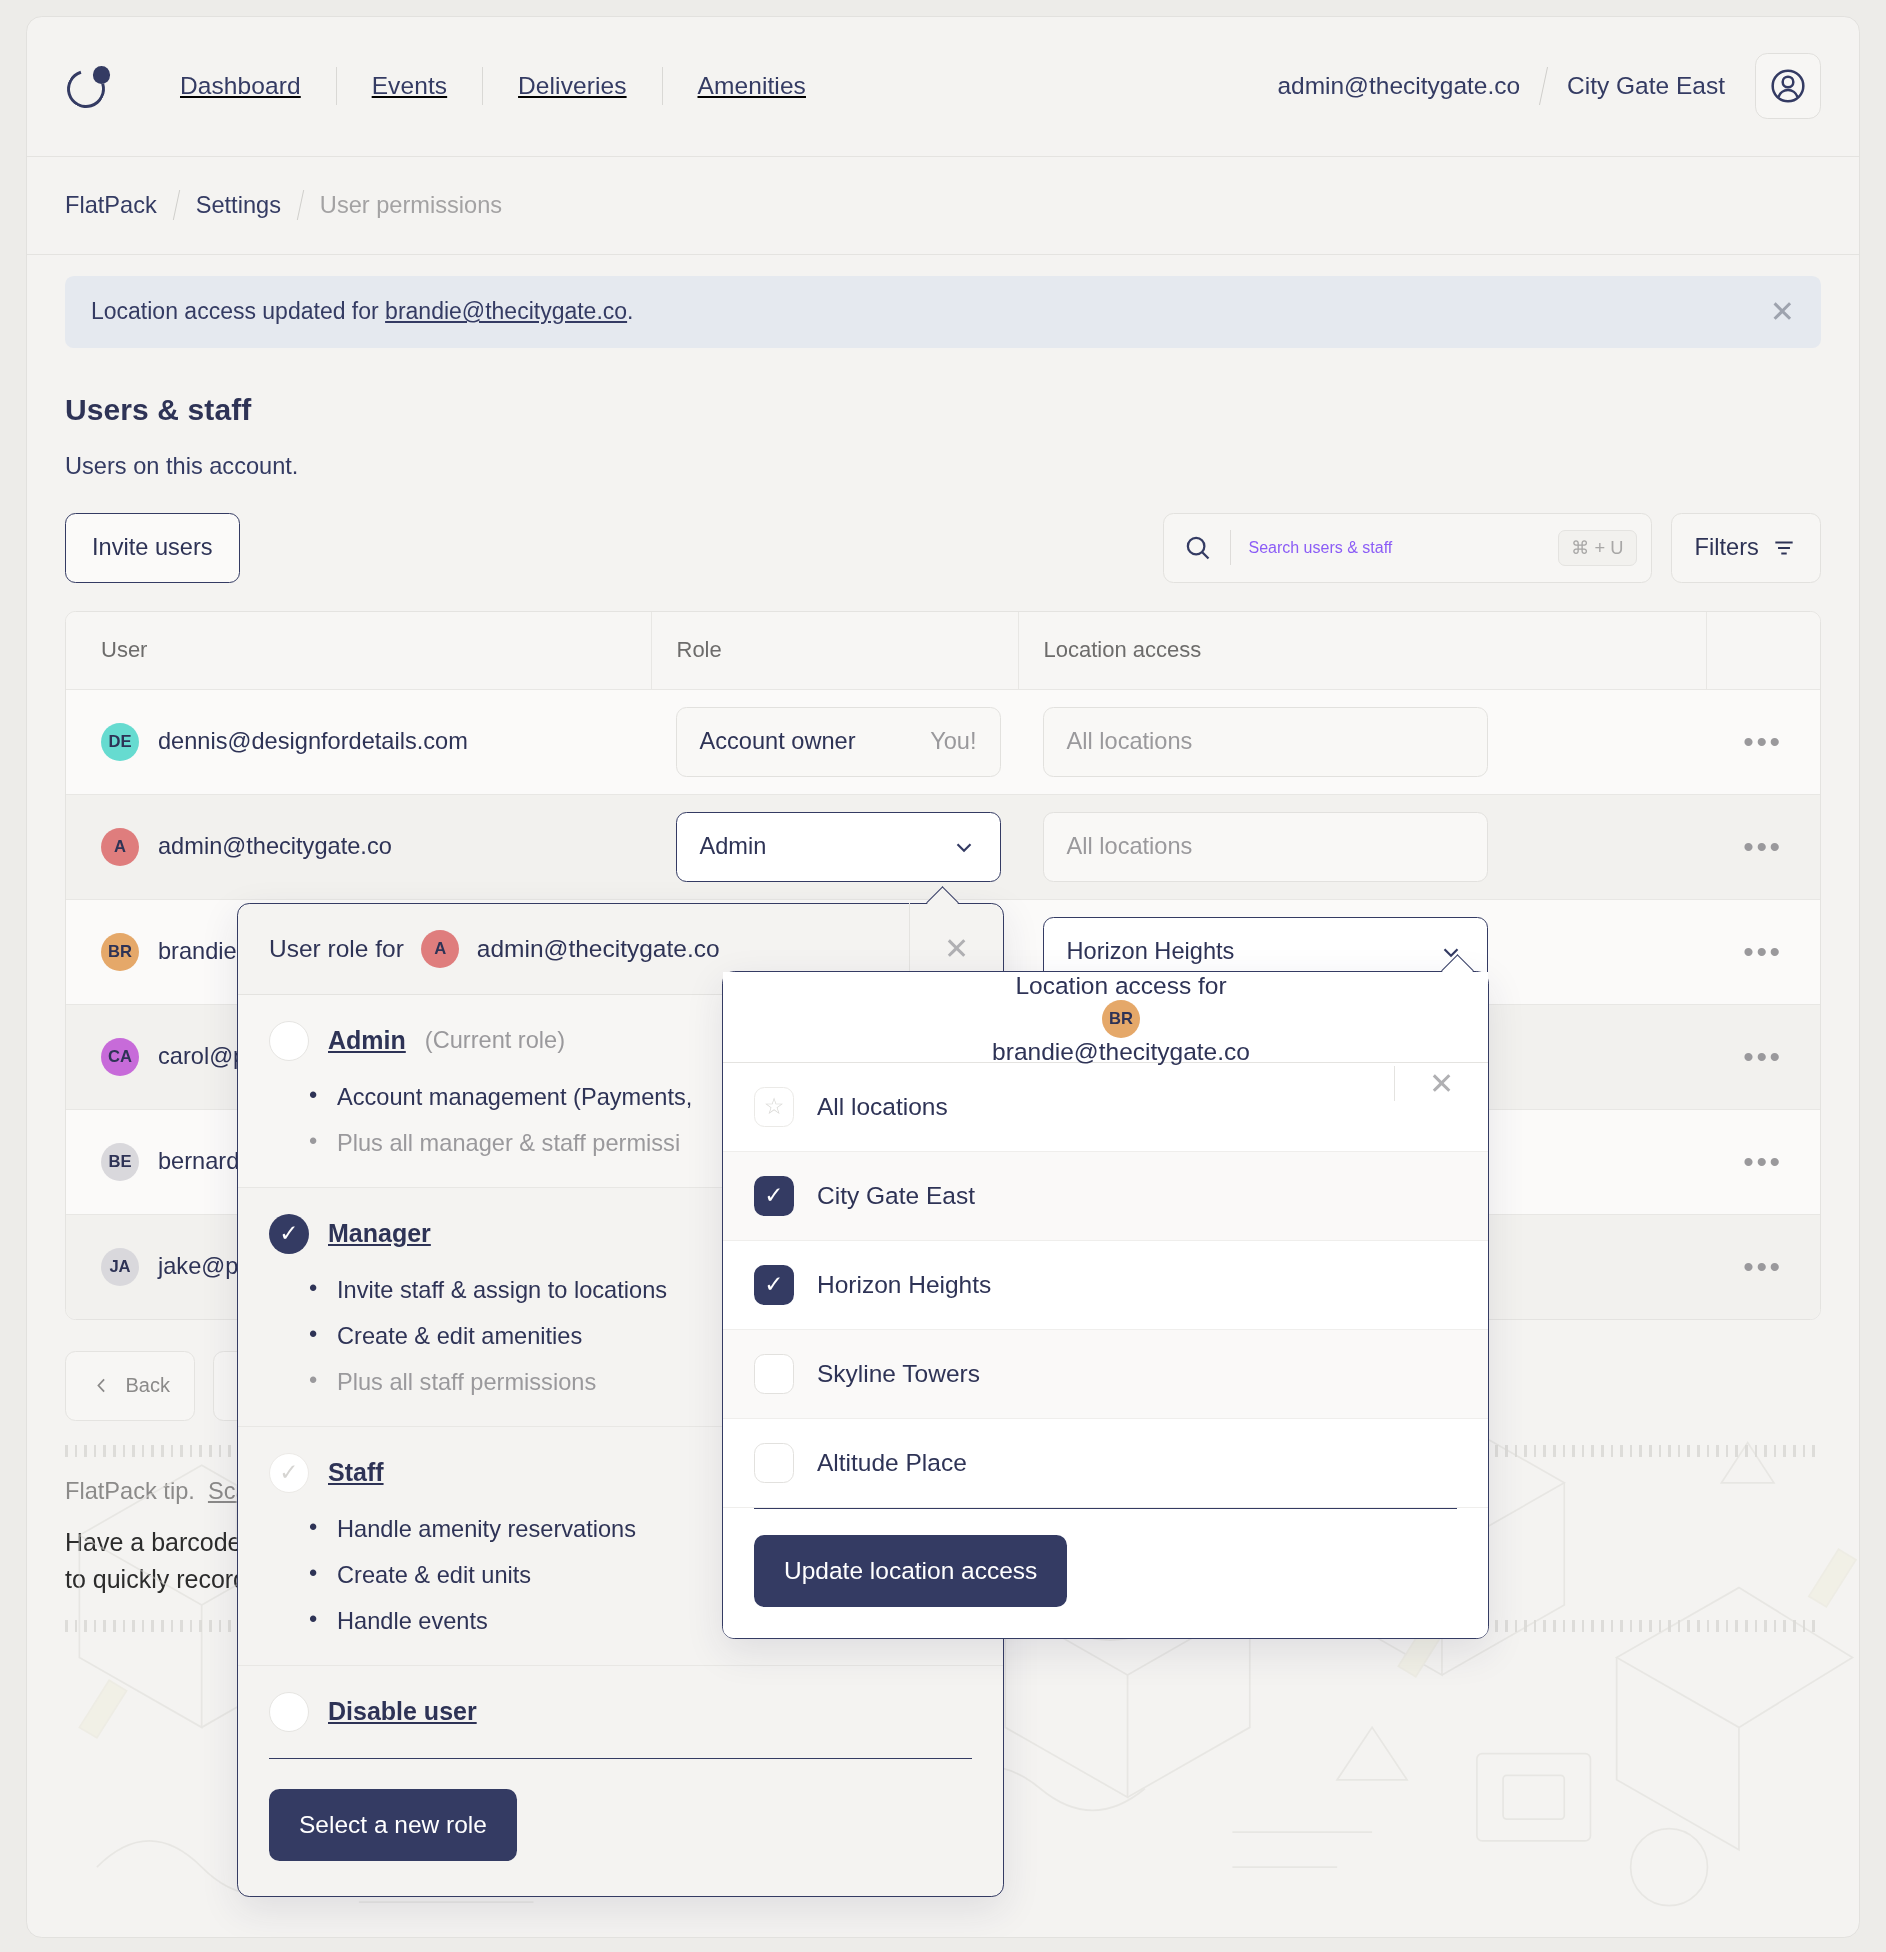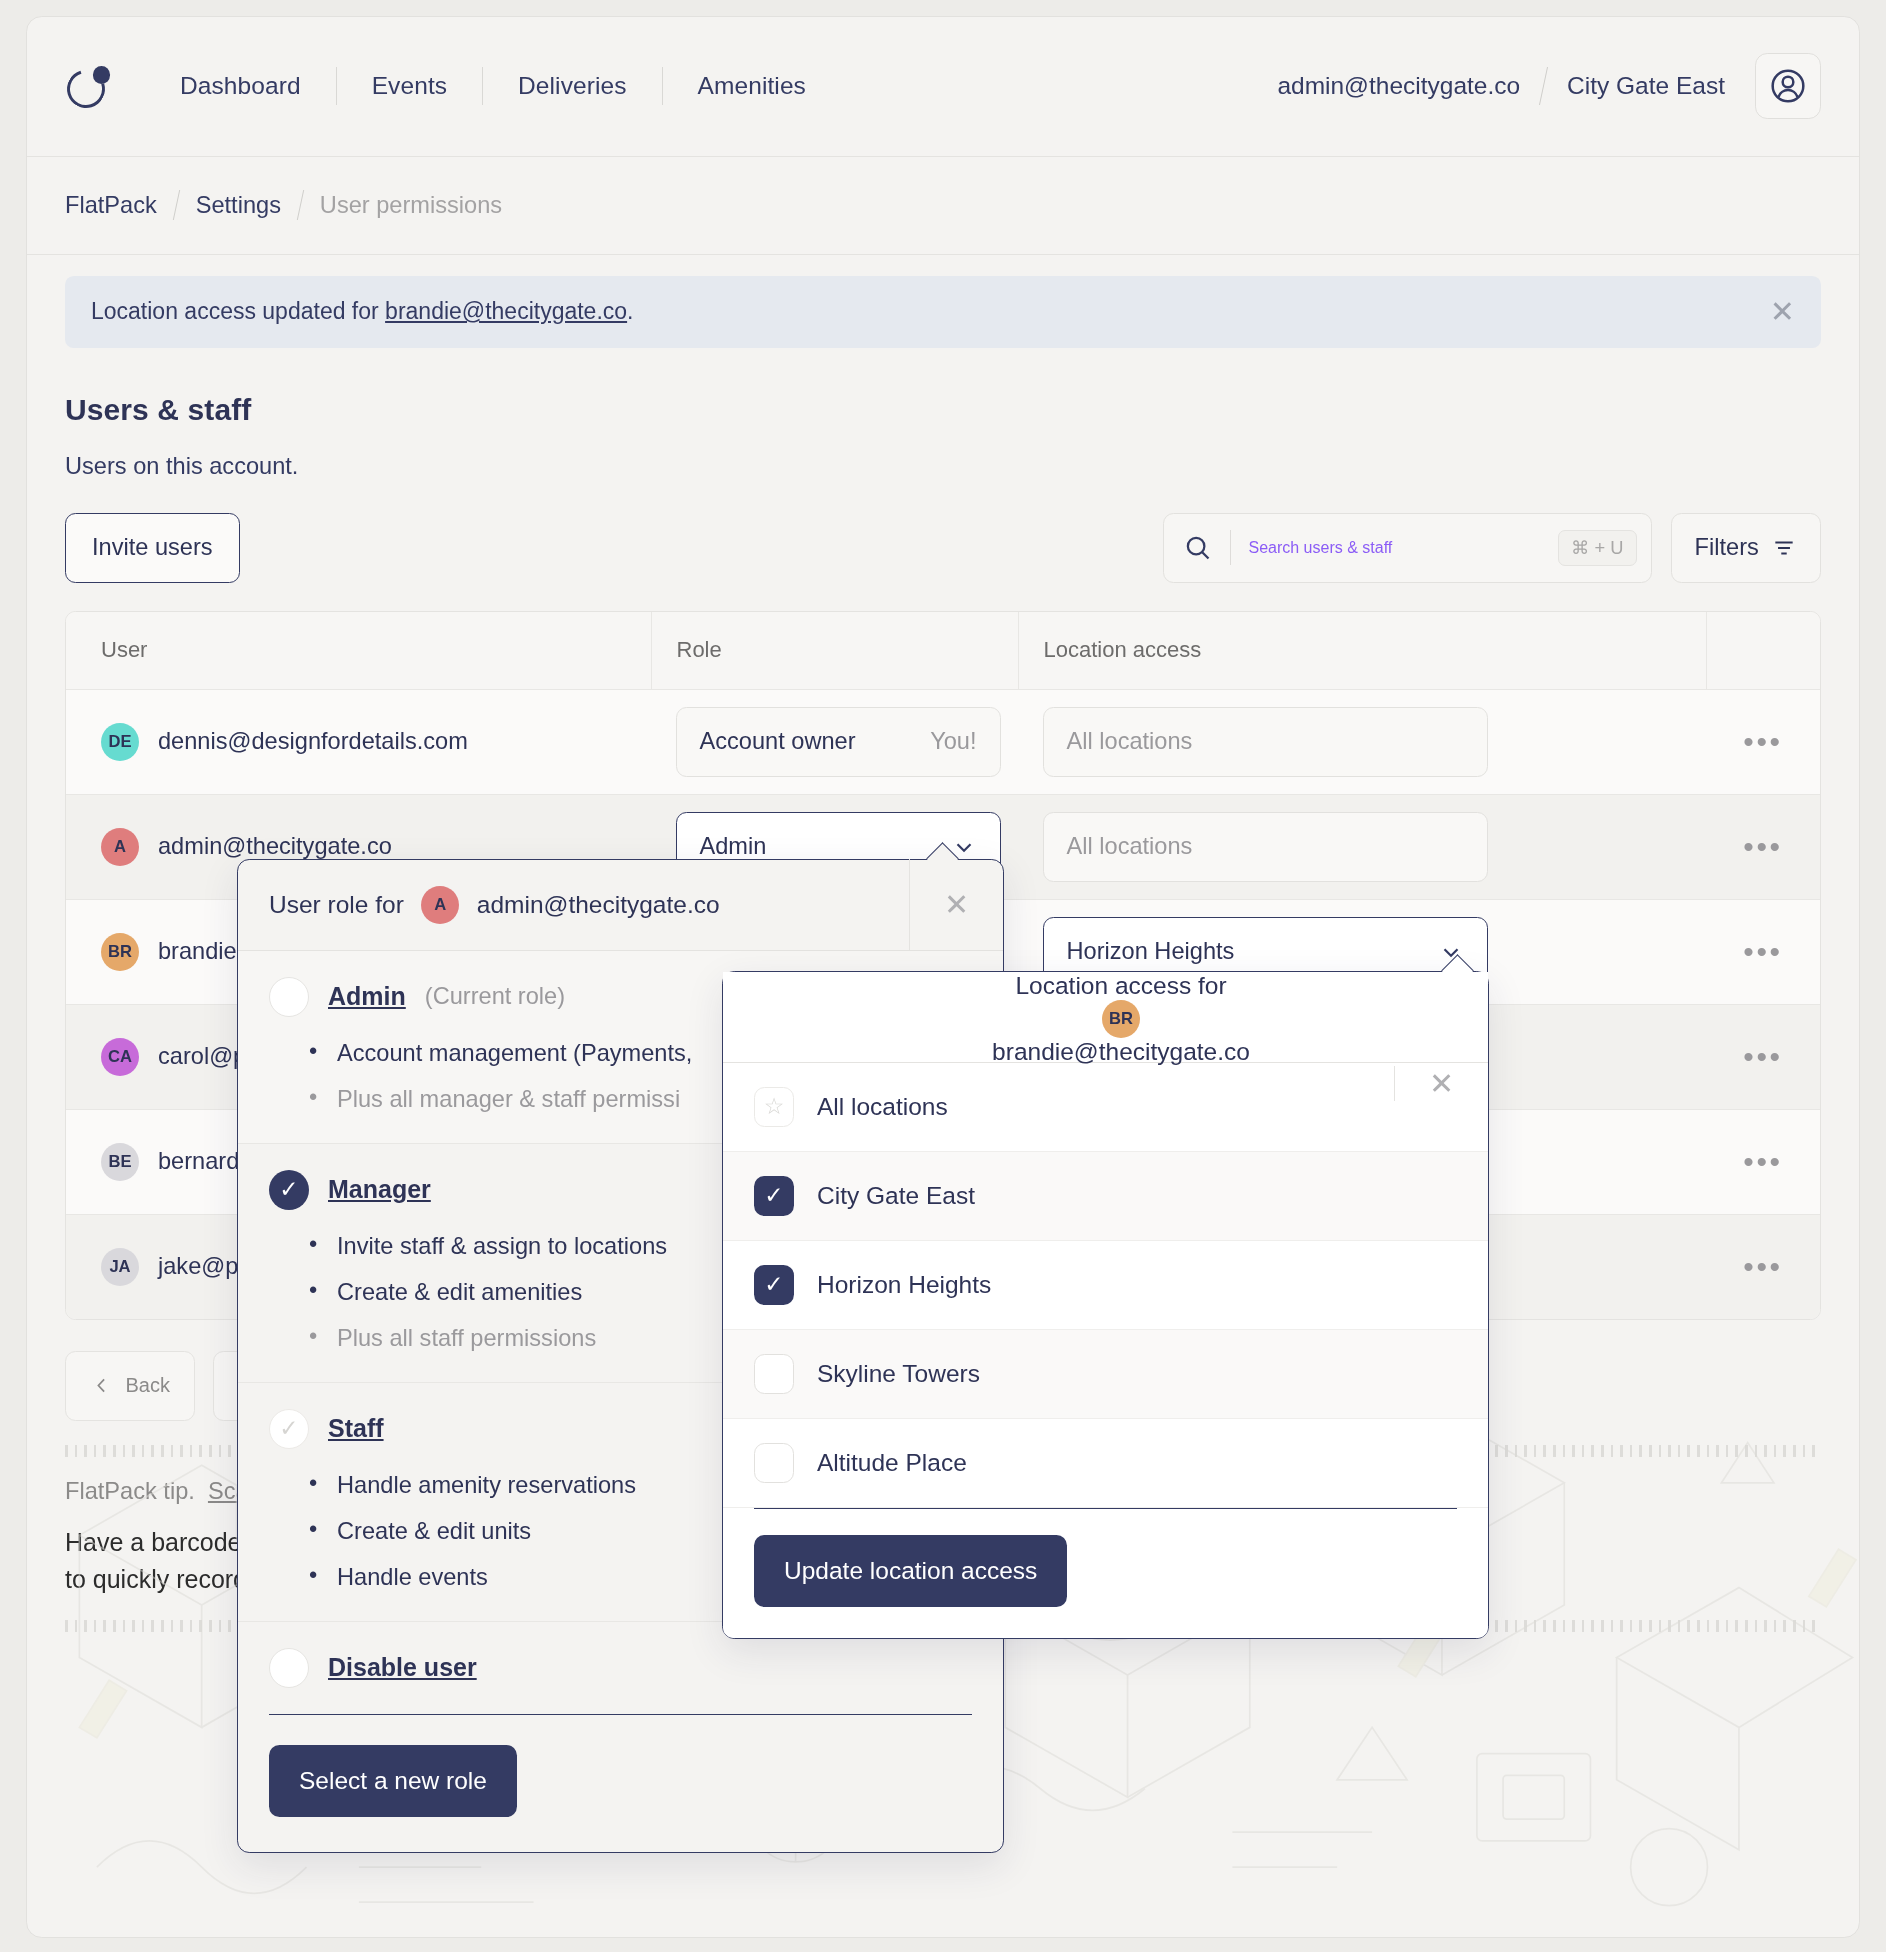--- a/index.html
+++ b/index.html
@@ -29,21 +29,21 @@
   .logo .ring {
     position: absolute; left: 1.7px; top: 7px; width: 38px; height: 38px;
     border: 3.5px solid #343b63; border-radius: 50%;
     border-top-color: transparent;
     transform: rotate(28deg);
   }
   .logo .dot {
     position: absolute; right: 1.7px; top: 3.5px; width: 17.5px; height: 17.5px;
     border-radius: 50%; background: #343b63;
   }
-  .navlinks { display: flex; align-items: center; }
+  .navlinks { display: flex; align-items: center; text-decoration: underline; }
   .navlink {
     font-size: 24.5px; color: #343b63; padding: 0 35px;
     letter-spacing: 0.1px; white-space: nowrap;
   }
   .navsep { width: 0.9px; height: 38px; background: #d9d8d5; }
   .topright { margin-left: auto; display: flex; align-items: center; }
   .acct { font-size: 24.5px; color: #343b63; white-space: nowrap; }
   .acctsep { width: 0.9px; height: 38px; background: #cfcecb; margin: 0 23px; transform: skewX(-12deg); }
   .profbtn {
     width: 66px; height: 66px; margin-left: 30px;
@@ -181,21 +181,21 @@
   .pop-head { display: flex; align-items: center; height: 91px; padding: 0 0 0 31px; border-bottom: 0.9px solid #e4e3e0; }
   .pop-head .label { font-size: 24.5px; color: #2e3356; white-space: nowrap; }
   .pop-head .av { margin: 0 17.5px; }
   .pop-head .closecol {
     margin-left: auto; width: 94px; height: 91px;
     display: flex; align-items: center; justify-content: center;
     border-left: 0.9px solid #e4e3e0; color: #b0b0b3; font-size: 30px;
   }
 
   
-  #role-pop { left: 210px; top: 842px; width: 767px; }
+  #role-pop { left: 210px; top: 886px; width: 767px; }
   .role-opt { padding: 26px 31px 30px 31px; border-bottom: 0.9px solid #e8e7e4; }
   .role-opt.shaded { background: #f7f6f4; }
   .role-top { display: flex; align-items: center; gap: 19px; }
   .radio { width: 40px; height: 40px; border-radius: 50%; flex: none;
            display: flex; align-items: center; justify-content: center; }
   .radio.empty { background: #ffffff; border: 0.9px solid #e6e5e2; }
   .radio.checked { background: #343b63; color: #fff; font-size: 23px; }
   .radio.faint { background: #ffffff; border: 0.9px solid #eceae7; color: #d6d5d2; font-size: 23px; }
   .role-name { font-size: 25px; color: #2e3356; font-weight: bold; text-decoration: underline; }
   .role-note { font-size: 23.6px; color: #9a999c; }

